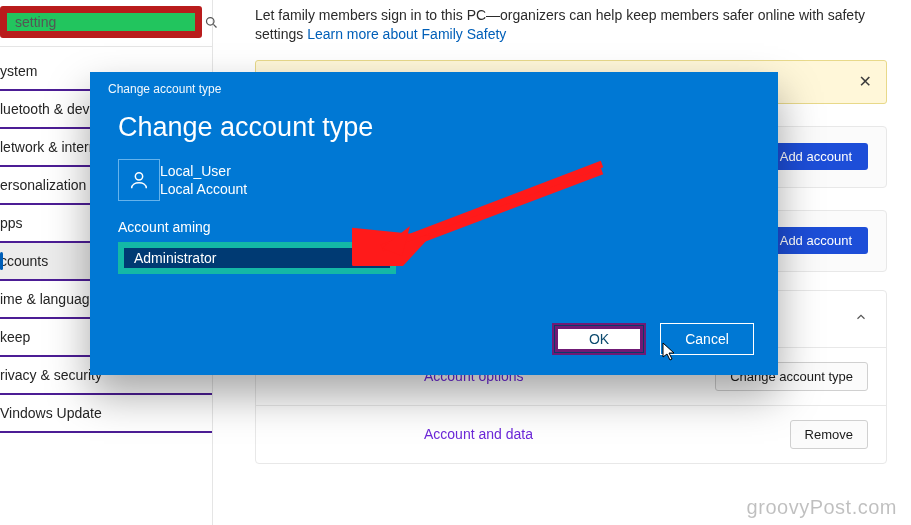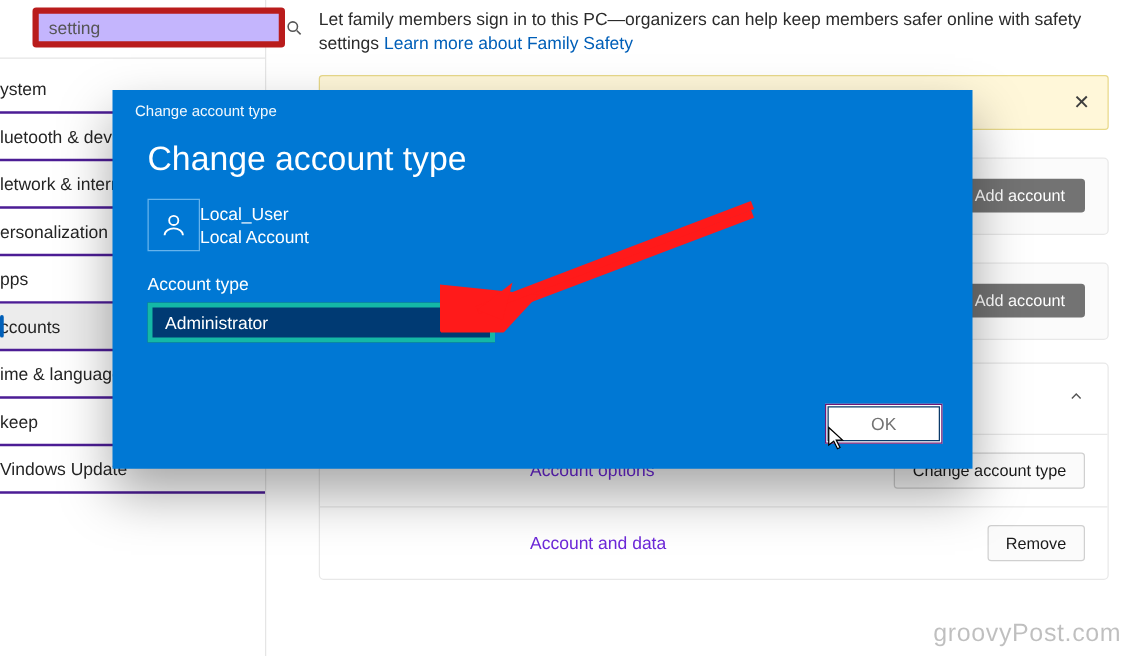--- a/index.html
+++ b/index.html
@@ -1,62 +1,62 @@
 <!DOCTYPE html>
 <html><head>
 <meta charset="utf-8">
 <style>
   * { box-sizing: border-box; margin: 0; padding: 0; font-family: "Segoe UI", sans-serif; }
   body { width: 911px; height: 525px; background: #fff; overflow: hidden; position: relative; color:#1a1a1a; }
 
   
   .sidebar { position:absolute; left:0; top:0; width:213px; height:100%; border-right:1px solid #e5e5e5; }
   .search-wrap { padding:6px 10px 8px 0; border-bottom:1px solid #e5e5e5; display:flex; align-items:center; }
-  .search-box { position:relative; width:100%; border:5px solid #b91c1c; background:#c4b5fd; height:32px; border-radius:3px; display:flex; align-items:center;margin-left:26px; }
+  .search-box { position:relative; width:100%; border:7px solid #b91c1c; background:#22c55e; height:32px; border-radius:3px; display:flex; align-items:center; }
   .search-box input { border:none; background:transparent; flex:1; padding:4px 8px; font-size:14px; color:#555; outline:none; }
   .search-box .sicon { width:28px; display:flex; align-items:center; justify-content:center; color:#555; }
   .sicon svg { width:15px; height:15px; stroke:#555; }
 
   .nav { padding-top:6px; }
   .nav-item { height:38px; display:flex; align-items:center; padding:0 10px 0 0; font-size:14px; color:#252525; border-bottom:2px solid #4c1d95; position:relative; }
   .nav-item.active { background:#ececec; }
   .nav-item.active::before { content:""; position:absolute; left:0; top:9px; bottom:9px; width:3px; background:#005fb8; border-radius:2px; }
 
   
   .main { position:absolute; left:213px; top:0; right:0; height:100%; padding:6px 24px 0 42px; }
   .intro { font-size:14px; color:#2b2b2b; line-height:1.35; }
   .intro a { color:#005fb8; text-decoration:none; font-weight:500; cursor:pointer; }
   .banner { margin-top:16px; background:#fff7d9; border:1px solid #e8d98a; height:44px; display:flex; align-items:center; padding:0 14px; font-size:13px; color:#605930; border-radius:3px; position:relative; }
   .banner .close { margin-left:auto; cursor:pointer; font-size:16px; color:#3d3d3d; }
 
   .card { margin-top:22px; background:#fbfbfb; border:1px solid #e8e8e8; border-radius:4px; height:62px; display:flex; align-items:center; padding:0 18px; font-size:14px; color:#2b2b2b; }
-  .card .btn-primary { margin-left:auto; background:#737373; color:#fff; font-size:13px; padding:6px 16px; border:none; border-radius:3px; cursor:pointer; }
+  .card .btn-primary { margin-left:auto; background:#1d4ed8; color:#fff; font-size:13px; padding:6px 16px; border:none; border-radius:3px; cursor:pointer; }
 
   .expander { margin-top:18px; border:1px solid #e8e8e8; border-radius:4px; }
   .expander-head { display:flex; align-items:center; height:56px; padding:0 18px; font-size:14px; }
   .expander-head .chev { margin-left:auto; color:#555; }
   .expander-row { display:flex; align-items:center; height:58px; padding:0 18px; border-top:1px solid #e8e8e8; font-size:14px; }
   .expander-row .label { color:#6d28d9; }
   .expander-row .rbtn { margin-left:auto; background:#fbfbfb; border:1px solid #d0d0d0; border-radius:3px; padding:6px 14px; font-size:13px; cursor:pointer; color:#1a1a1a; }
   .expander .spacer { width:150px; }
 
   
   .modal { position:absolute; left:90px; top:72px; width:688px; height:303px; background:#0078d4; color:#fff; box-shadow:0 20px 40px rgba(0,0,0,.35); }
   .modal-title { font-size:12px; padding:10px 16px 0 18px; opacity:.95; }
   .modal h1 { font-weight:400; font-size:27px; padding:16px 0 0 28px; }
   .userrow { display:flex; align-items:center; padding:16px 0 0 28px; }
   .avatar { width:42px; height:42px; border:1px solid #66b3ec; display:flex; align-items:center; justify-content:center; }
   .avatar svg { width:22px; height:22px; stroke:#fff; fill:none; }
   .userinfo { font-size:14px; line-height:1.3; }
   .label-at { font-size:14px; padding:18px 0 4px 28px; }
-  .select { margin:3px 0 0 28px; width:278px; height:32px; border:4px solid #14b8a6; background:#003a73; display:flex; align-items:center; padding:0 10px; font-size:14px; cursor:pointer; position:relative; }
+  .select { margin:3px 0 0 28px; width:278px; height:32px; border:6px solid #14b8a6; background:#003a73; display:flex; align-items:center; padding:0 10px; font-size:14px; cursor:pointer; position:relative; }
   .select .chev { margin-left:auto; font-size:11px; opacity:.9; }
   .modal-buttons { position:absolute; right:24px; bottom:20px; display:flex; gap:14px; }
   .modal-buttons button { width:94px; height:32px; background:#0078d4; border:1px solid #fff; color:#fff; font-size:14px; cursor:pointer; }
-  .modal-buttons button.ok { background:#fff; color:#737373; border:1px solid #701a75; outline:1px solid #0a3a6a; outline-offset:-3px; }
+  .modal-buttons button.ok { background:#fff; color:#0c4a6e; border:6px solid #701a75; outline:1px solid #0a3a6a; outline-offset:-3px; }
   .cursor { position:absolute; right:100px; bottom:10px; font-size:15px; color:#000; pointer-events:none; }
 
   
   .arrow { position:absolute; left:352px; top:156px; pointer-events:none; }
   .arrow svg { width:260px; height:110px; }
 
   .watermark { position:absolute; right:14px; bottom:6px; font-size:20px; color:rgba(0,0,0,.25); font-weight:500; letter-spacing:.5px; pointer-events:none;}
 </style>
 </head>
 <body>
@@ -90,20 +90,23 @@
         <span>pps</span>
       </div>
     <div class="nav-item active">
         <span>ccounts</span>
       </div>
     <div class="nav-item">
         <span>ime &amp; language</span>
       </div>
     <div class="nav-item">
         <span>keep</span>
+      </div>
+    <div class="nav-item">
+        <span>rivacy &amp; security</span>
       </div>
     <div class="nav-item">
         <span>Vindows Update</span>
       </div>
   </div>
 </div>
 
 <div class="main">
   <p class="intro">
     <span>Let family members sign in to this PC—organizers can help keep members safer online with safety settings  </span><a>Learn more about Family Safety</a>
@@ -151,31 +154,32 @@
       <svg viewBox="0 0 24 24" stroke-width="1.6">
           <circle cx="12" cy="8" r="4"></circle>
           <path d="M4 21c0-4 4-6 8-6s8 2 8 6"></path>
         </svg>
     </div>
     <div class="userinfo">
       <div>Local_User</div>
       <div>Local Account</div>
     </div>
   </div>
-  <div class="label-at">Account type</div>
+  <div class="label-at">Account aming</div>
   <div class="select">
     <span>Administrator</span>
     <span class="chev">
       <svg width="11" height="11" viewBox="0 0 24 24" fill="none" stroke="#fff" stroke-width="2">
           <polyline points="6 9 12 15 18 9"></polyline>
         </svg>
     </span>
   </div>
   <div class="modal-buttons">
     <button class="ok">OK</button>
+    <button>Cancel</button>
   </div>
   <span class="cursor">
     <svg width="16" height="20" viewBox="0 0 16 20">
         <path d="M1 1 L1 15 L5 12 L8 18 L10 17 L7 11 L12 11 Z" fill="#fff" stroke="#000" stroke-width="1"></path>
       </svg>
   </span>
 </div>
 
 <div class="arrow">
   <svg viewBox="0 0 260 110">

